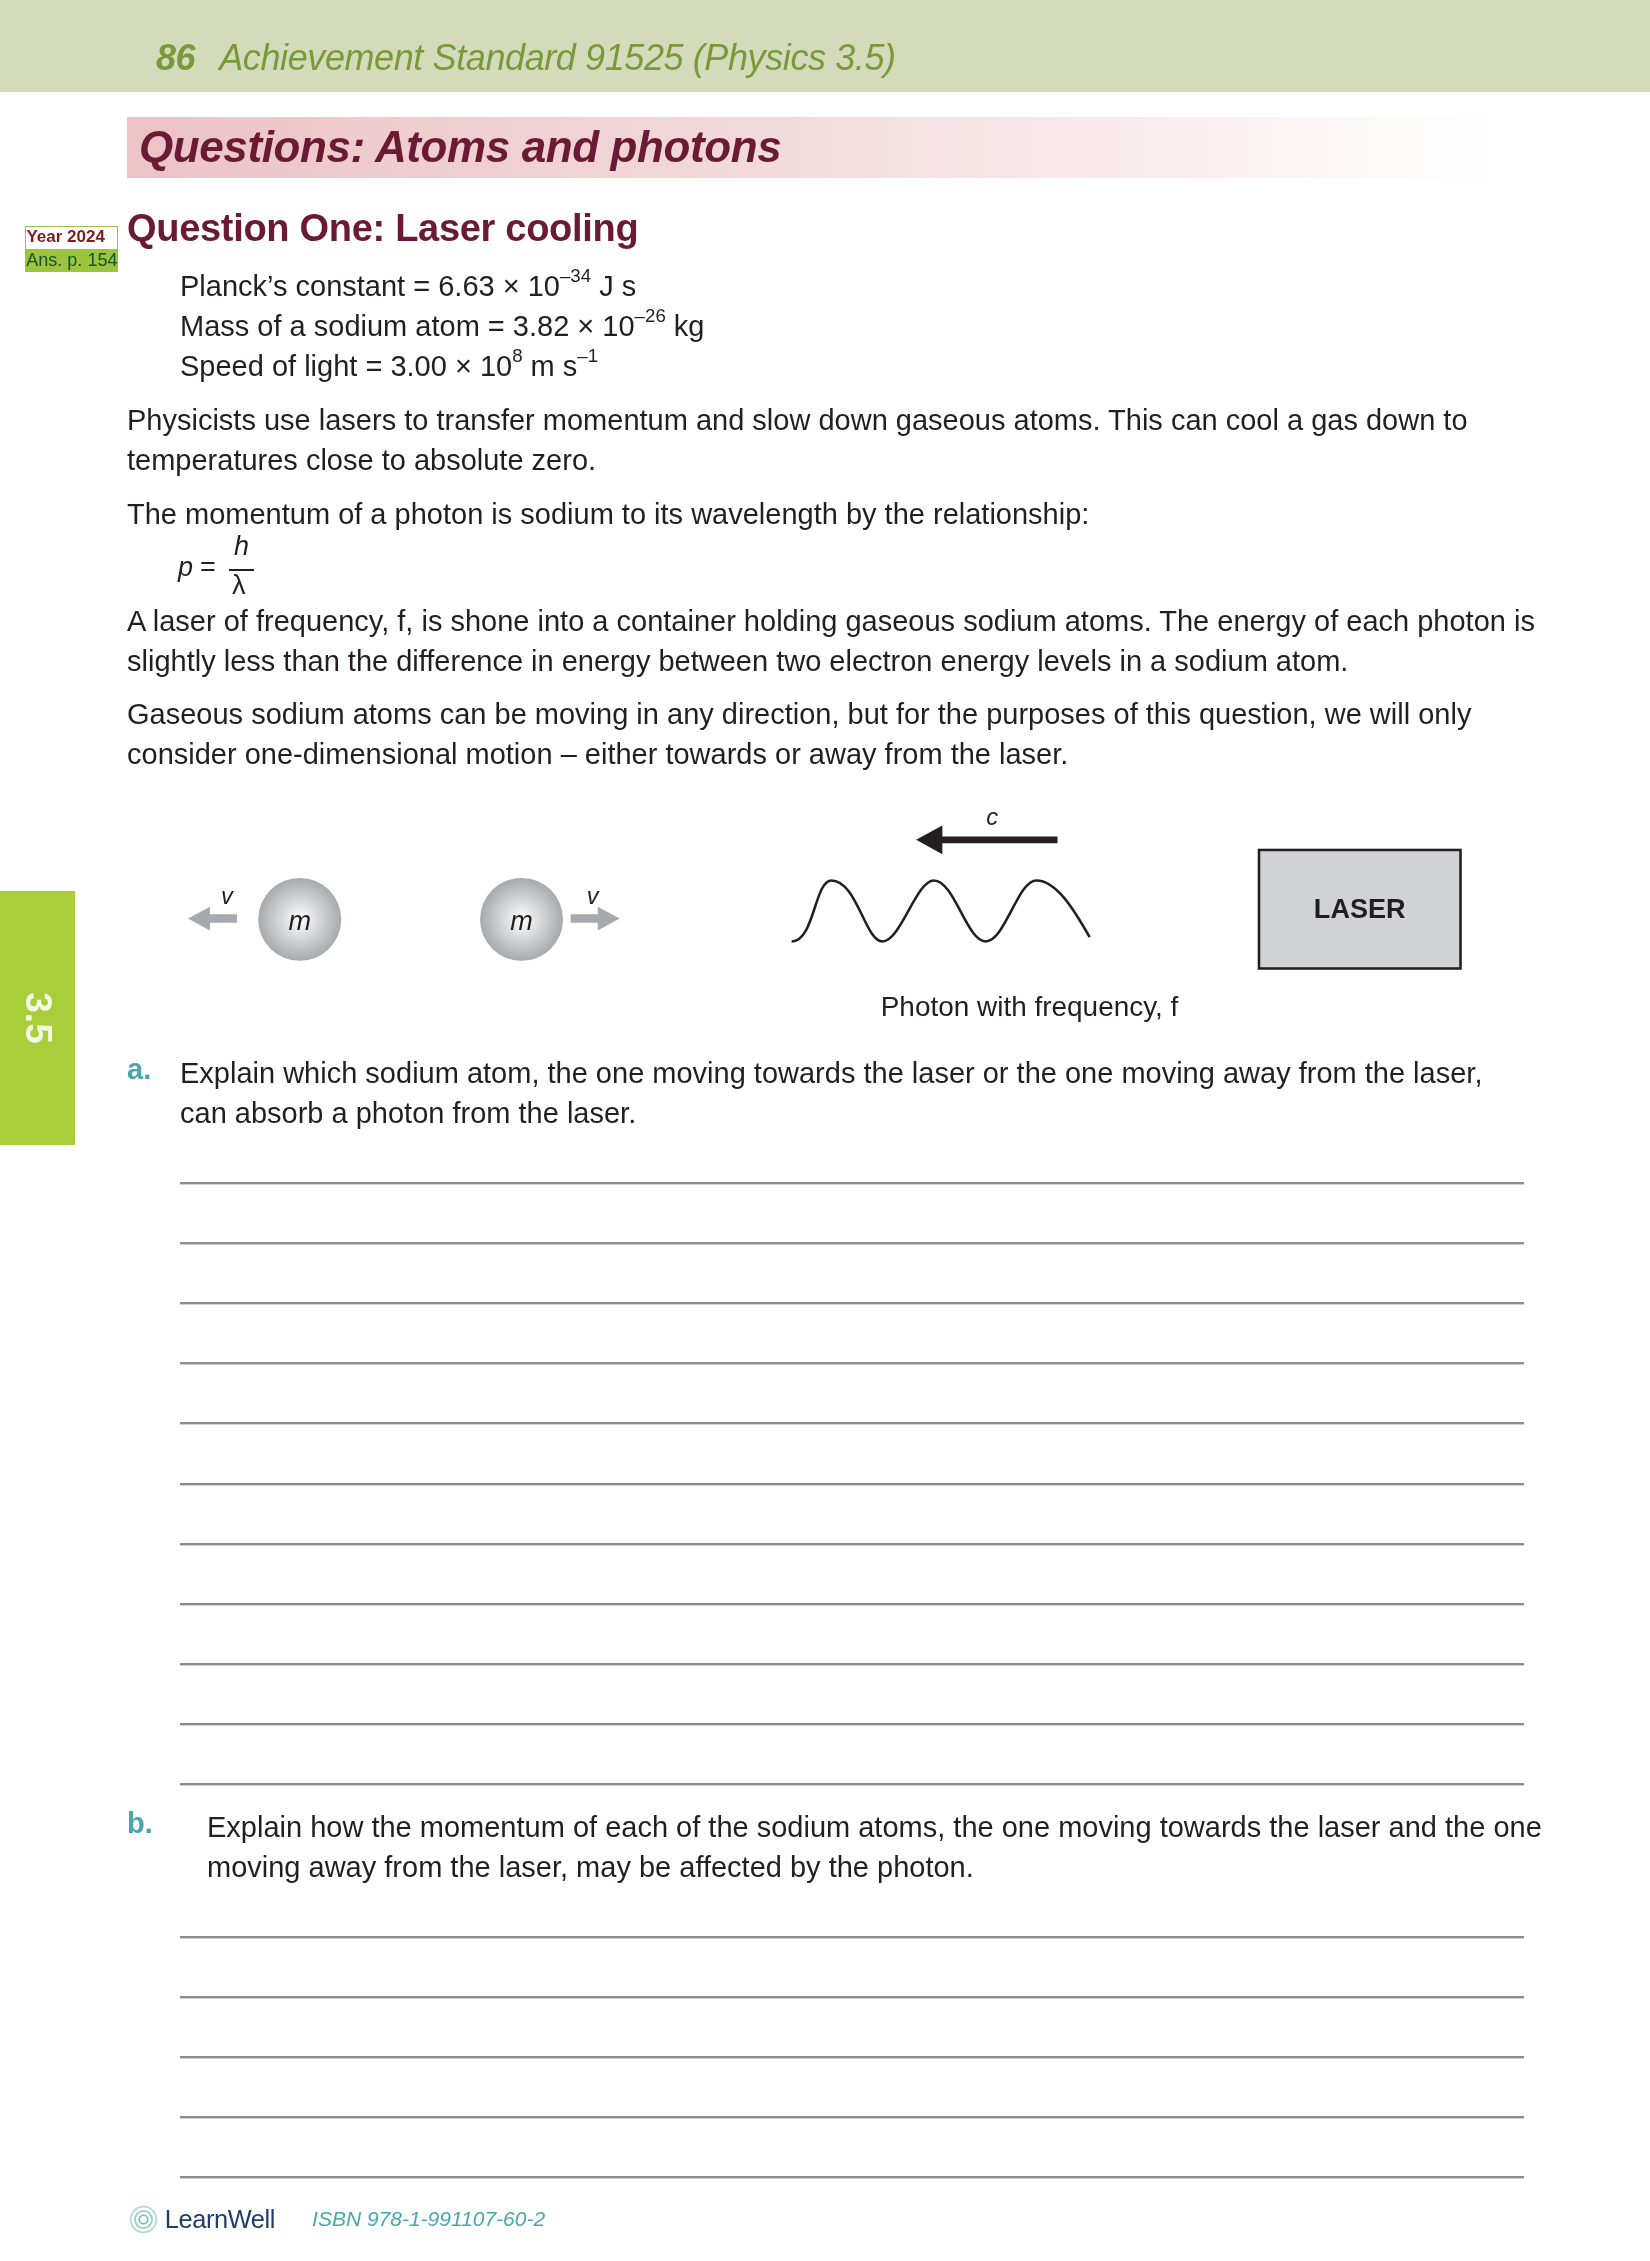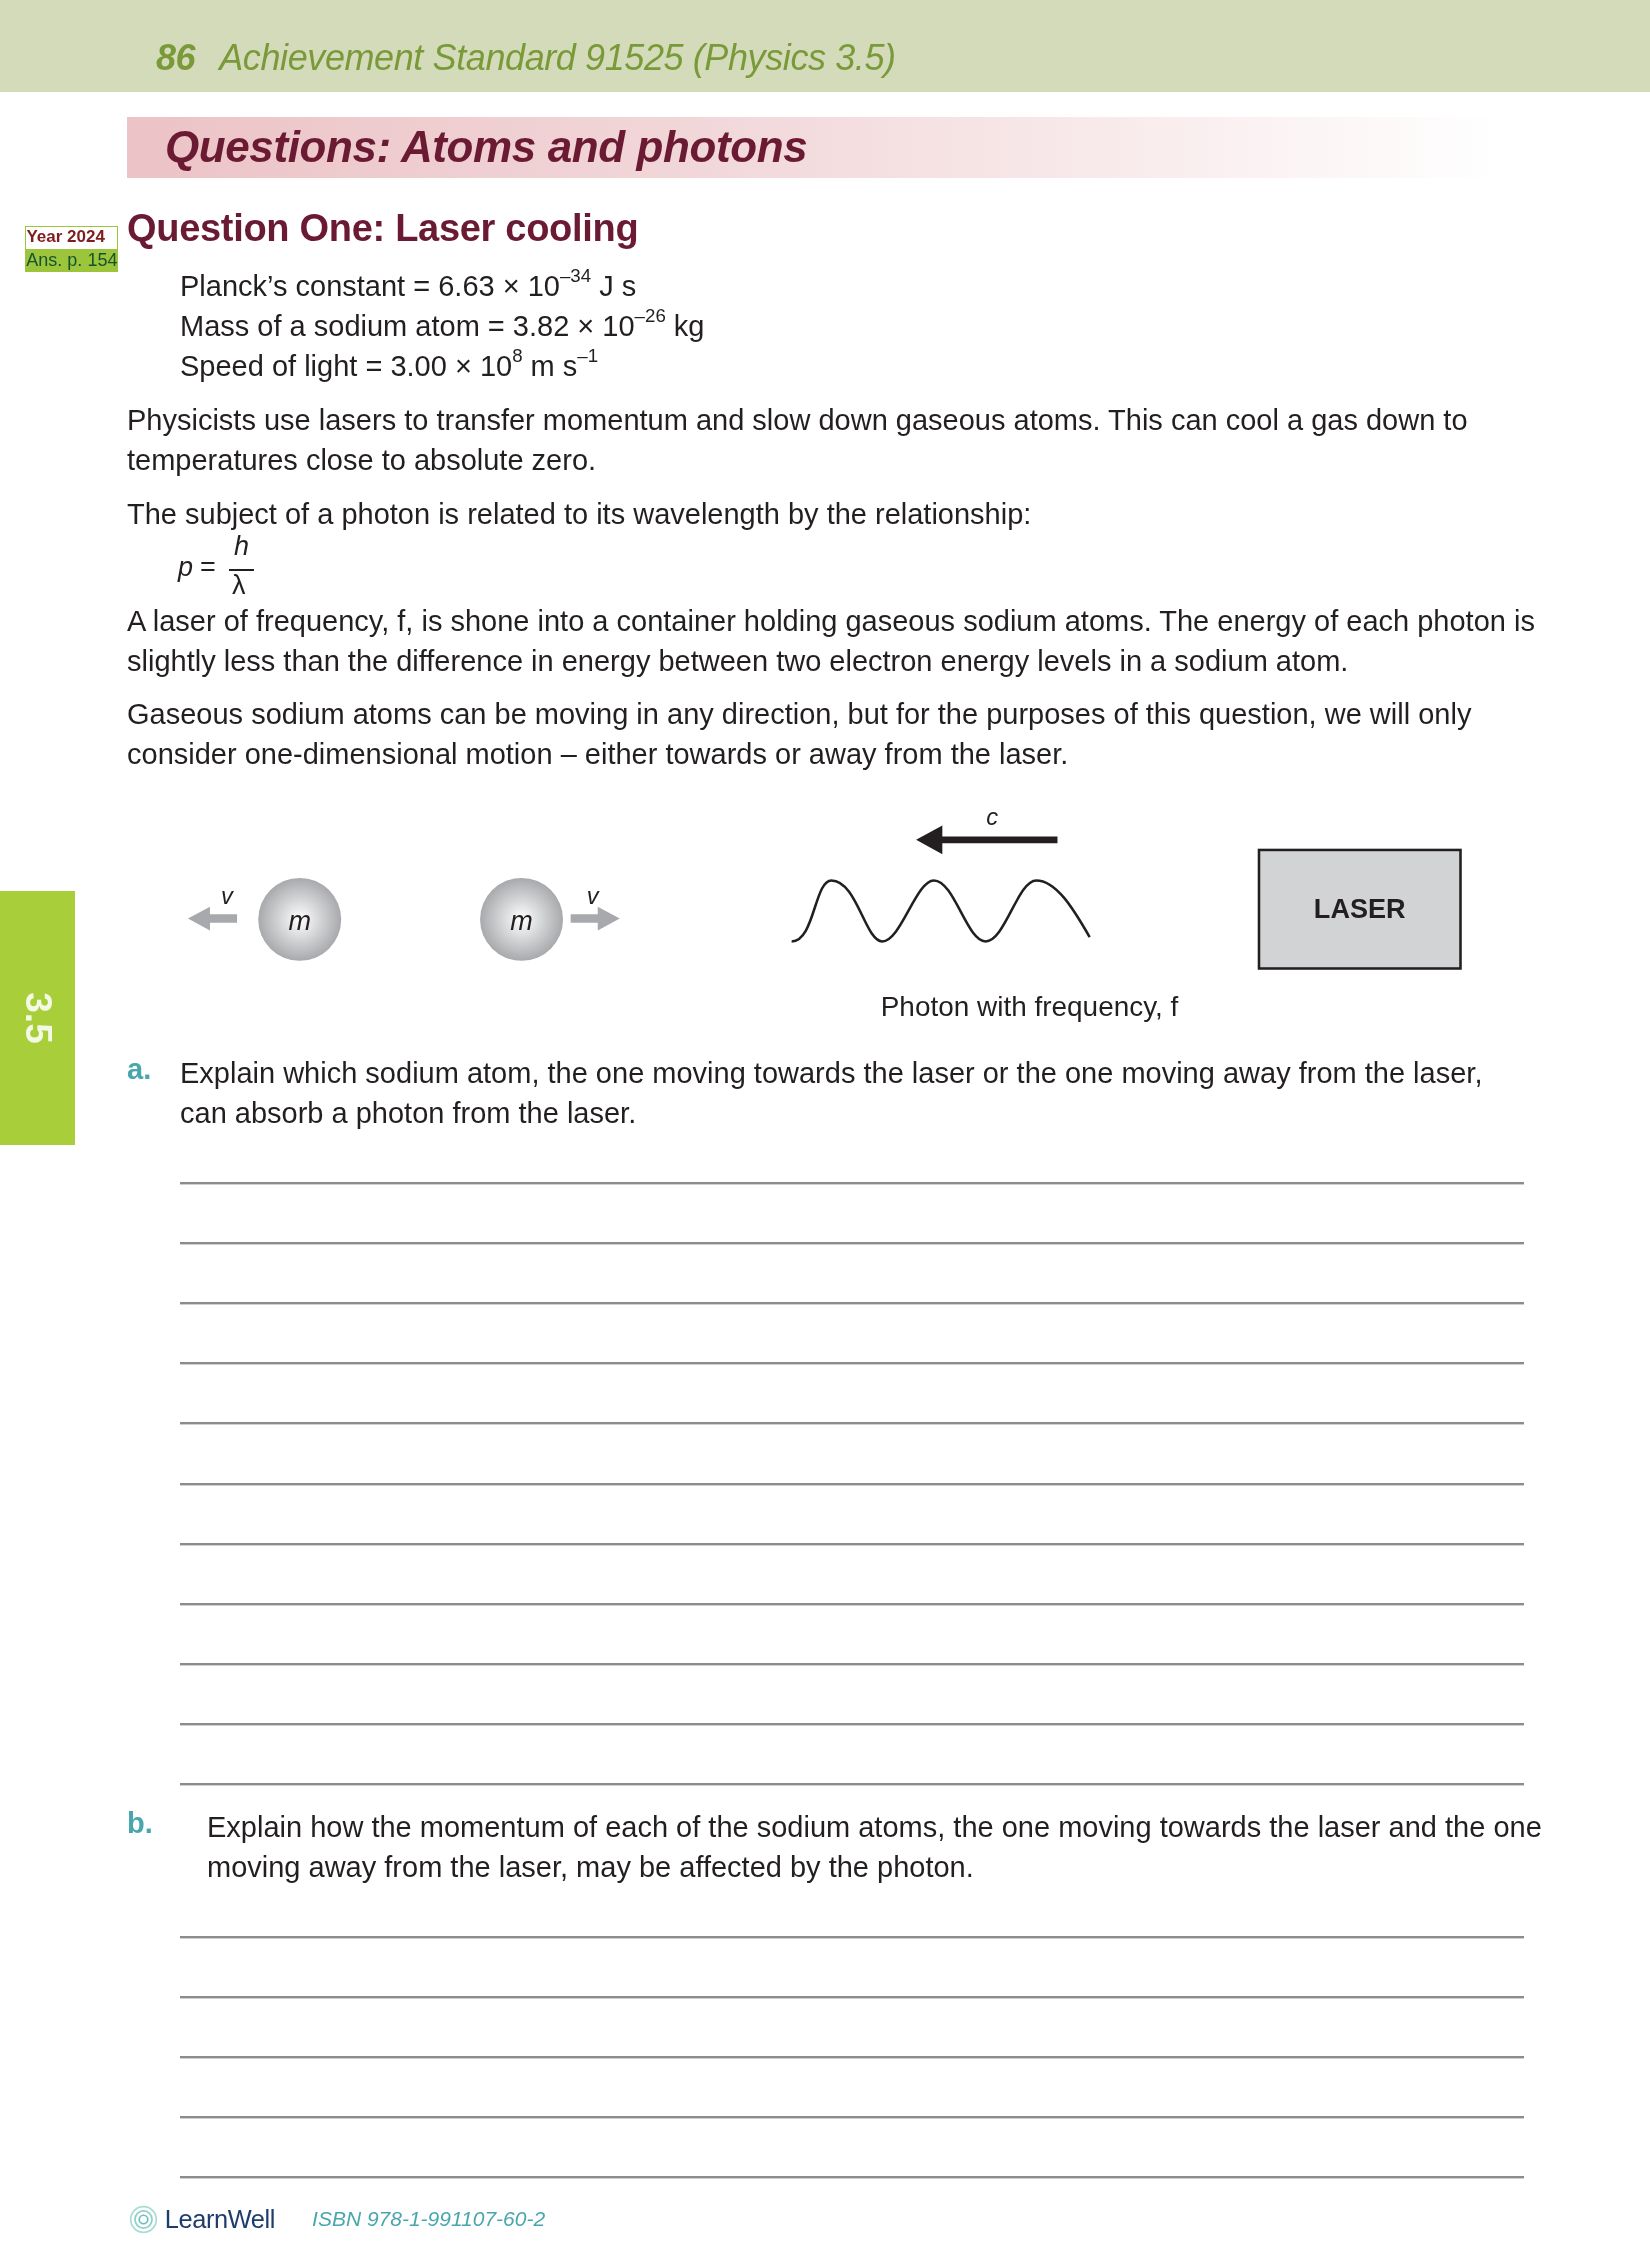--- a/index.html
+++ b/index.html
@@ -5,21 +5,21 @@
     * { box-sizing: border-box; margin: 0; padding: 0; }
     html, body { width: 1651px; height: 2261px; background: #ffffff; overflow: hidden; }
     body { position: relative; font-family: "Liberation Sans", sans-serif; color: #231f20; }
 
     .header-band { position: absolute; left: 0; top: 0; width: 1651px; height: 92px; background: #d4dbba; }
     .header-text { position: absolute; left: 129px; top: 37px; font-family: "Liberation Sans", sans-serif; font-style: italic; font-size: 36px; color: #7a9a3a; letter-spacing: -0.4px; }
     .header-text .pg { font-weight: bold; margin-right: 24px; margin-left: 27px; }
 
     .title-bar { position: absolute; left: 127px; top: 117px; width: 1374px; height: 61px;
       background: linear-gradient(to right, #ecc3c6 0%, #f1d6d8 40%, #f8e9ea 70%, #ffffff 100%); }
-    .title-bar span { position: absolute; left: 12px; top: 5.1px; font-family: "Liberation Sans", sans-serif; font-style: italic; font-weight: bold; font-size: 44px; color: #6b1a33; letter-spacing: -0.4px; margin-left: 26px; }
+    .title-bar span { position: absolute; left: 12px; top: 5.1px; font-family: "Liberation Sans", sans-serif; font-style: italic; font-weight: bold; font-size: 44px; color: #6b1a33; letter-spacing: -0.4px; }
 
     .badge { position: absolute; left: 25.4px; top: 226px; width: 93px; }
     .badge .yr { display: block; background: #fff; border: 1.7px solid #9cc53c; color: #7f1d1d; font-weight: bold; font-size: 17px; text-align: left; line-height: 20.4px; height: 24px; }
     .badge .ans { display: block; background: #9cc53c; color: #14532d; font-size: 18px; text-align: center; line-height: 20.4px; height: 22px; }
 
     .q-title { position: absolute; left: 127px; top: 207px; font-weight: bold; font-size: 38px; color: #6b1a33; letter-spacing: -0.3px; }
 
     .const { position: absolute; left: 180px; font-size: 29px; color: #231f20; }
     .const sup { font-size: 18.7px; position: relative; top: -3.4px; }
 
@@ -72,21 +72,21 @@
   <span>Planck’s constant = 6.63 × 10</span><sup>–34</sup><span> J s</span>
 </div>
 <div class="const" style="top:308px;">
   <span>Mass of a sodium atom = 3.82 × 10</span><sup>–26</sup><span> kg</span>
 </div>
 <div class="const" style="top:348px;">
   <span>Speed of light = 3.00 × 10</span><sup>8</sup><span> m s</span><sup>–1</sup>
 </div>
 
 <div class="para" style="top:400px;">Physicists use lasers to transfer momentum and slow down gaseous atoms. This can cool a gas down to temperatures close to absolute zero.</div>
-<div class="para" style="top:494px;">The subject of a photon is related to its wavelength by the relationship:</div>
+<div class="para" style="top:494px;">The momentum of a photon is sodium to its wavelength by the relationship:</div>
 
 <div class="formula">
   <span class="p">p</span>
   <span class="eq">=</span>
   <span class="num">h</span>
   <span class="bar"></span>
   <span class="den">λ</span>
 </div>
 
 <div class="para" style="top:601px;">A laser of frequency, f, is shone into a container holding gaseous sodium atoms. The energy of each photon is slightly less than the difference in energy between two electron energy levels in a sodium atom.</div>

